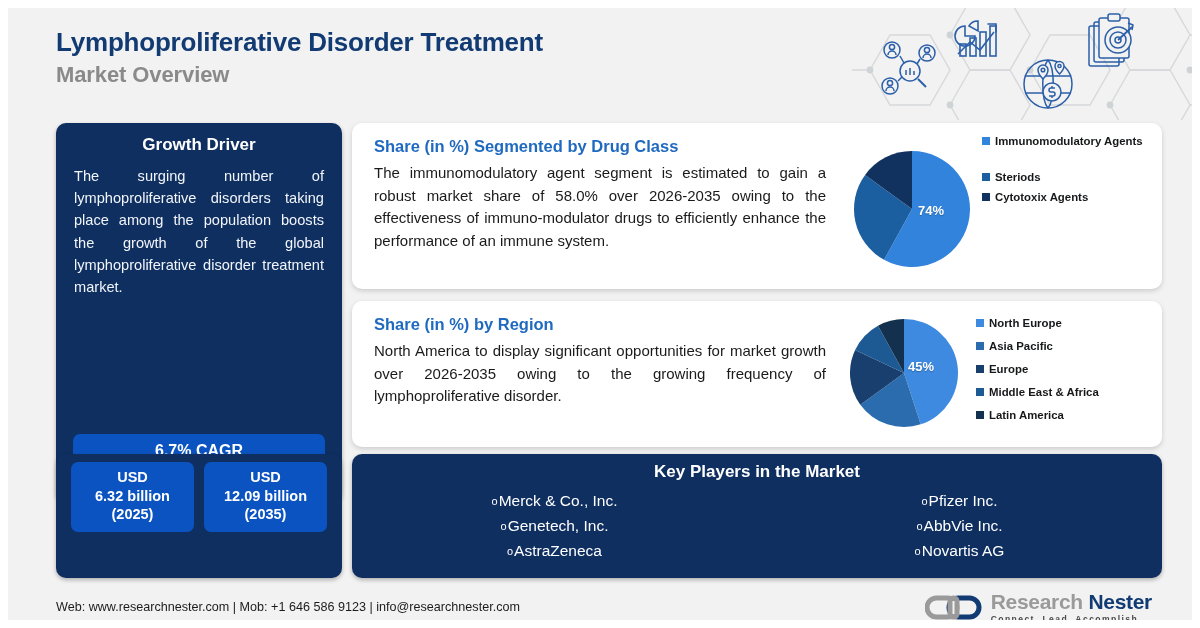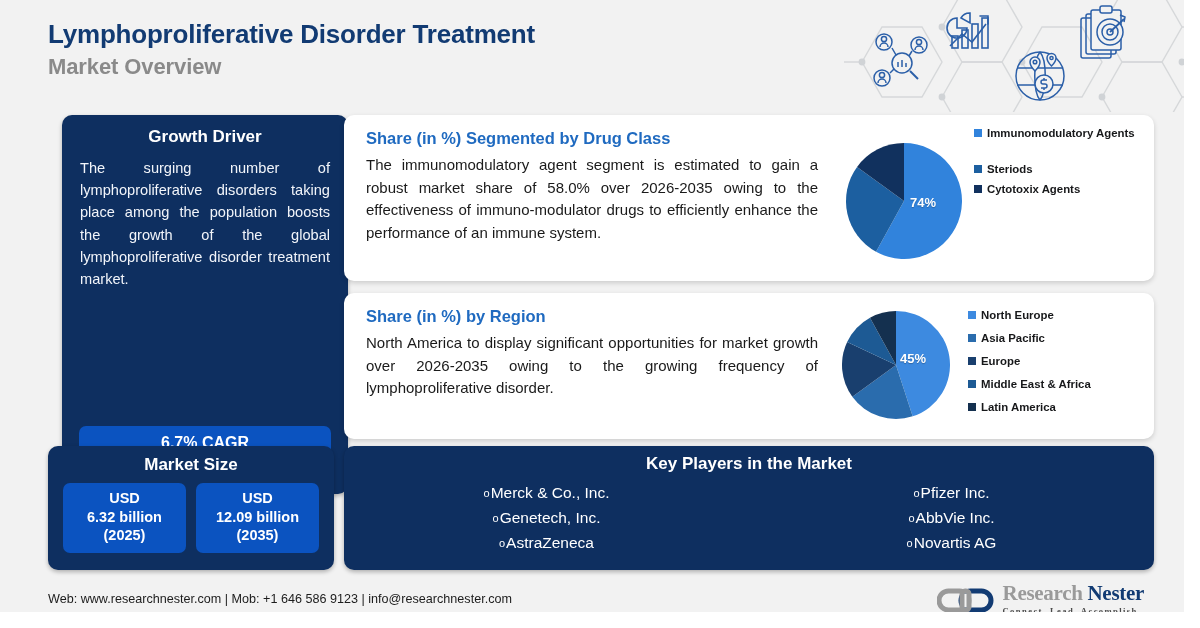--- a/index.html
+++ b/index.html
@@ -6,20 +6,21 @@
   html, body {
     width: 1200px; height: 628px;
     font-family: "Liberation Sans", sans-serif;
     background: #ffffff;
     overflow: hidden;
   }
   #page {
     position: relative;
     width: 1200px; height: 628px;
     background: #ffffff;
+    padding: 8px;
   }
   #canvas {
     position: relative;
     width: 1184px; height: 612px;
     background: #f2f2f2;
     overflow: hidden;
   }
 
   
   .header { position: absolute; left: 48px; top: 18px; width: 700px; }
@@ -46,21 +47,21 @@
     box-shadow: 0 2px 4px rgba(0,0,0,.28);
   }
   .panel-white {
     position: absolute;
     background: #ffffff;
     border-radius: 10px;
     box-shadow: 0 2px 5px rgba(0,0,0,.16);
   }
 
   
-  #growth-driver { left: 62px; top: 115px; width: 286px; height: 379px; }
+  #growth-driver { left: 48px; top: 115px; width: 286px; height: 379px; }
   .gd-title {
     color: #ffffff; font-size: 17px; font-weight: bold;
     text-align: center; margin-top: 12px;
   }
   .gd-body {
     color: #f2f5fa; font-size: 14.6px; line-height: 1.52;
     text-align: justify; text-align-last: left;
     margin: 10px 18px 0 18px;
   }
   .gd-cagr {
@@ -134,21 +135,21 @@
     font-size: 11px; vertical-align: 1px; margin-right: 1px;
   }
 
   
   .footer-text {
     position: absolute; left: 48px; top: 592px;
     font-size: 12.6px; color: #1c1c1c;
   }
   .logo {
     position: absolute; right: 40px; top: 583px;
-    display: flex; align-items: flex-end; gap: 8px; font-family: Liberation Serif, serif;
+    display: flex; align-items: flex-start; gap: 8px;
   }
   .logo-text { line-height: 1; }
   .logo-word { font-size: 21px; font-weight: bold; letter-spacing: -0.3px; }
   .logo-word .w1 { color: #9a9a9a; }
   .logo-word .w2 { color: #123b73; }
   .logo-tag {
     font-size: 8.6px; font-weight: bold; color: #4a4a4a;
     letter-spacing: 1.4px; margin-top: 3px;
   }
 </style>
@@ -239,21 +240,20 @@
   <div id="growth-driver" class="panel-dark">
     <div class="gd-title">Growth Driver</div>
     <div class="gd-body">The surging number of lymphoproliferative disorders taking place among the population boosts the growth of the global lymphoproliferative disorder treatment market.</div>
     <div class="gd-cagr">
       <div class="l1">6.7% CAGR</div>
       <div class="l2">(2026-2035)</div>
     </div>
   </div>
 
   <div id="market-size" class="panel-dark">
-    <div class="ms-title">Market Size</div>
     <div class="ms-boxes">
       <div class="ms-box">
         <div>USD</div>
         <div>6.32 billion</div>
         <div>(2025)</div>
       </div>
       <div class="ms-box">
         <div>USD</div>
         <div>12.09 billion</div>
         <div>(2035)</div>

